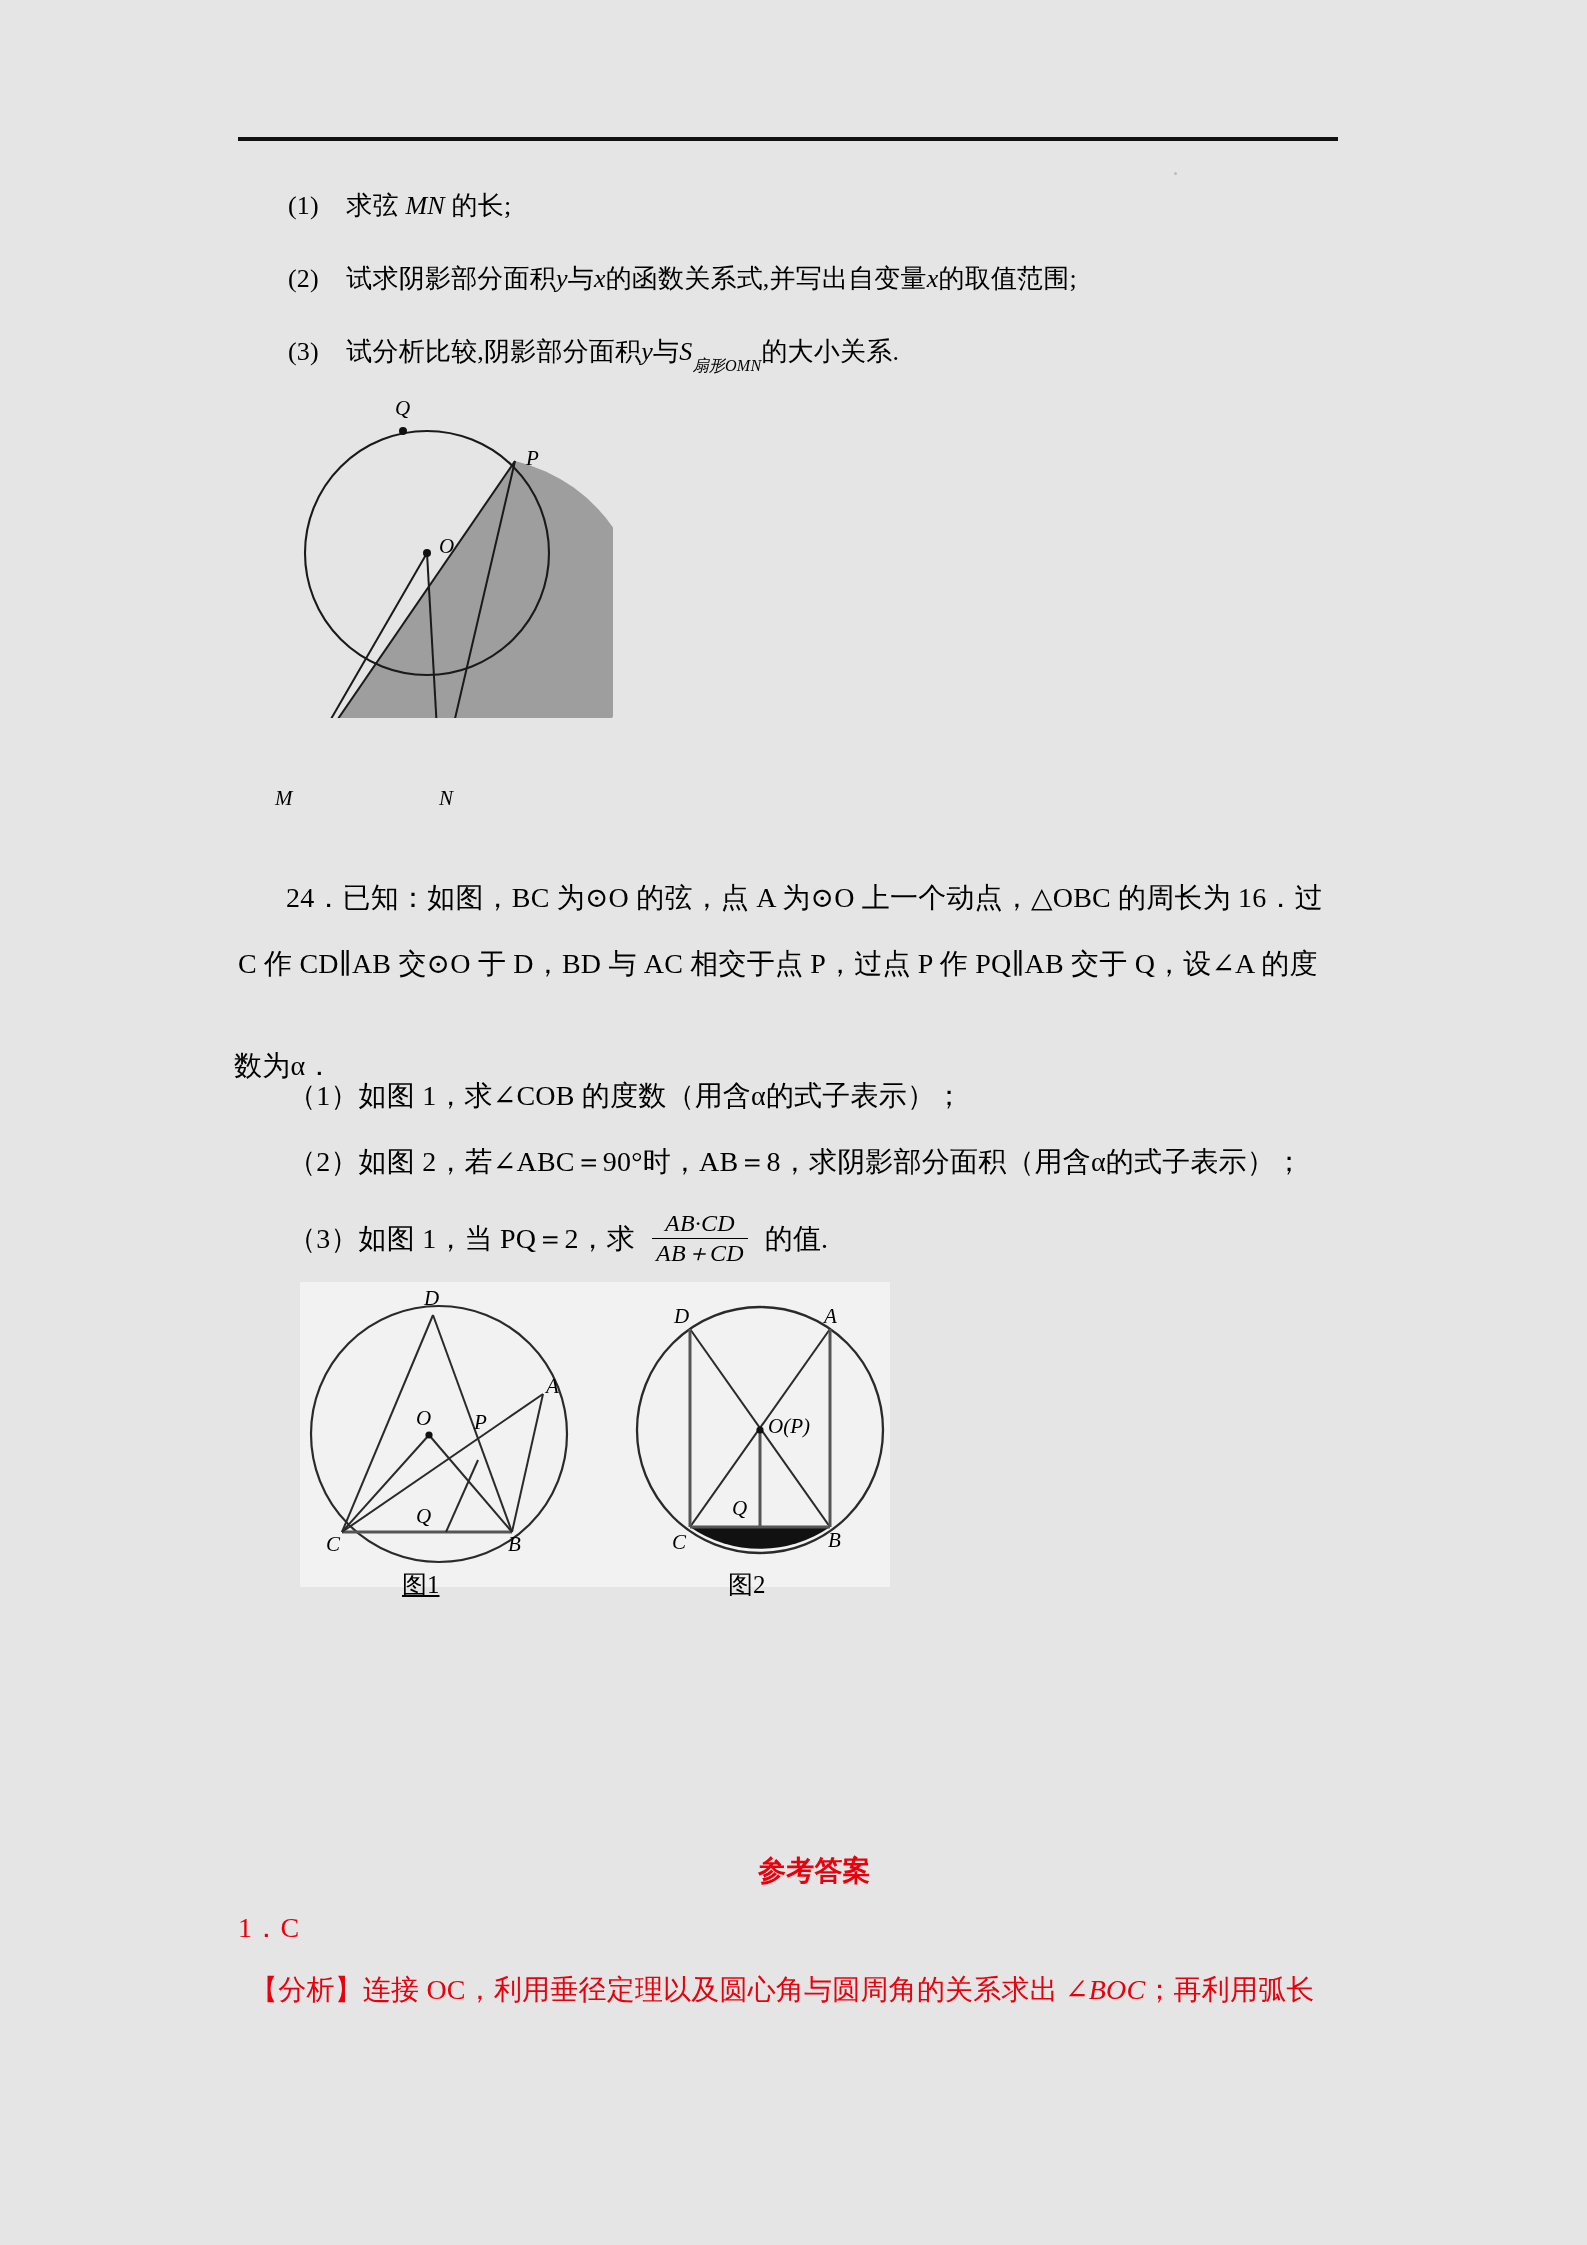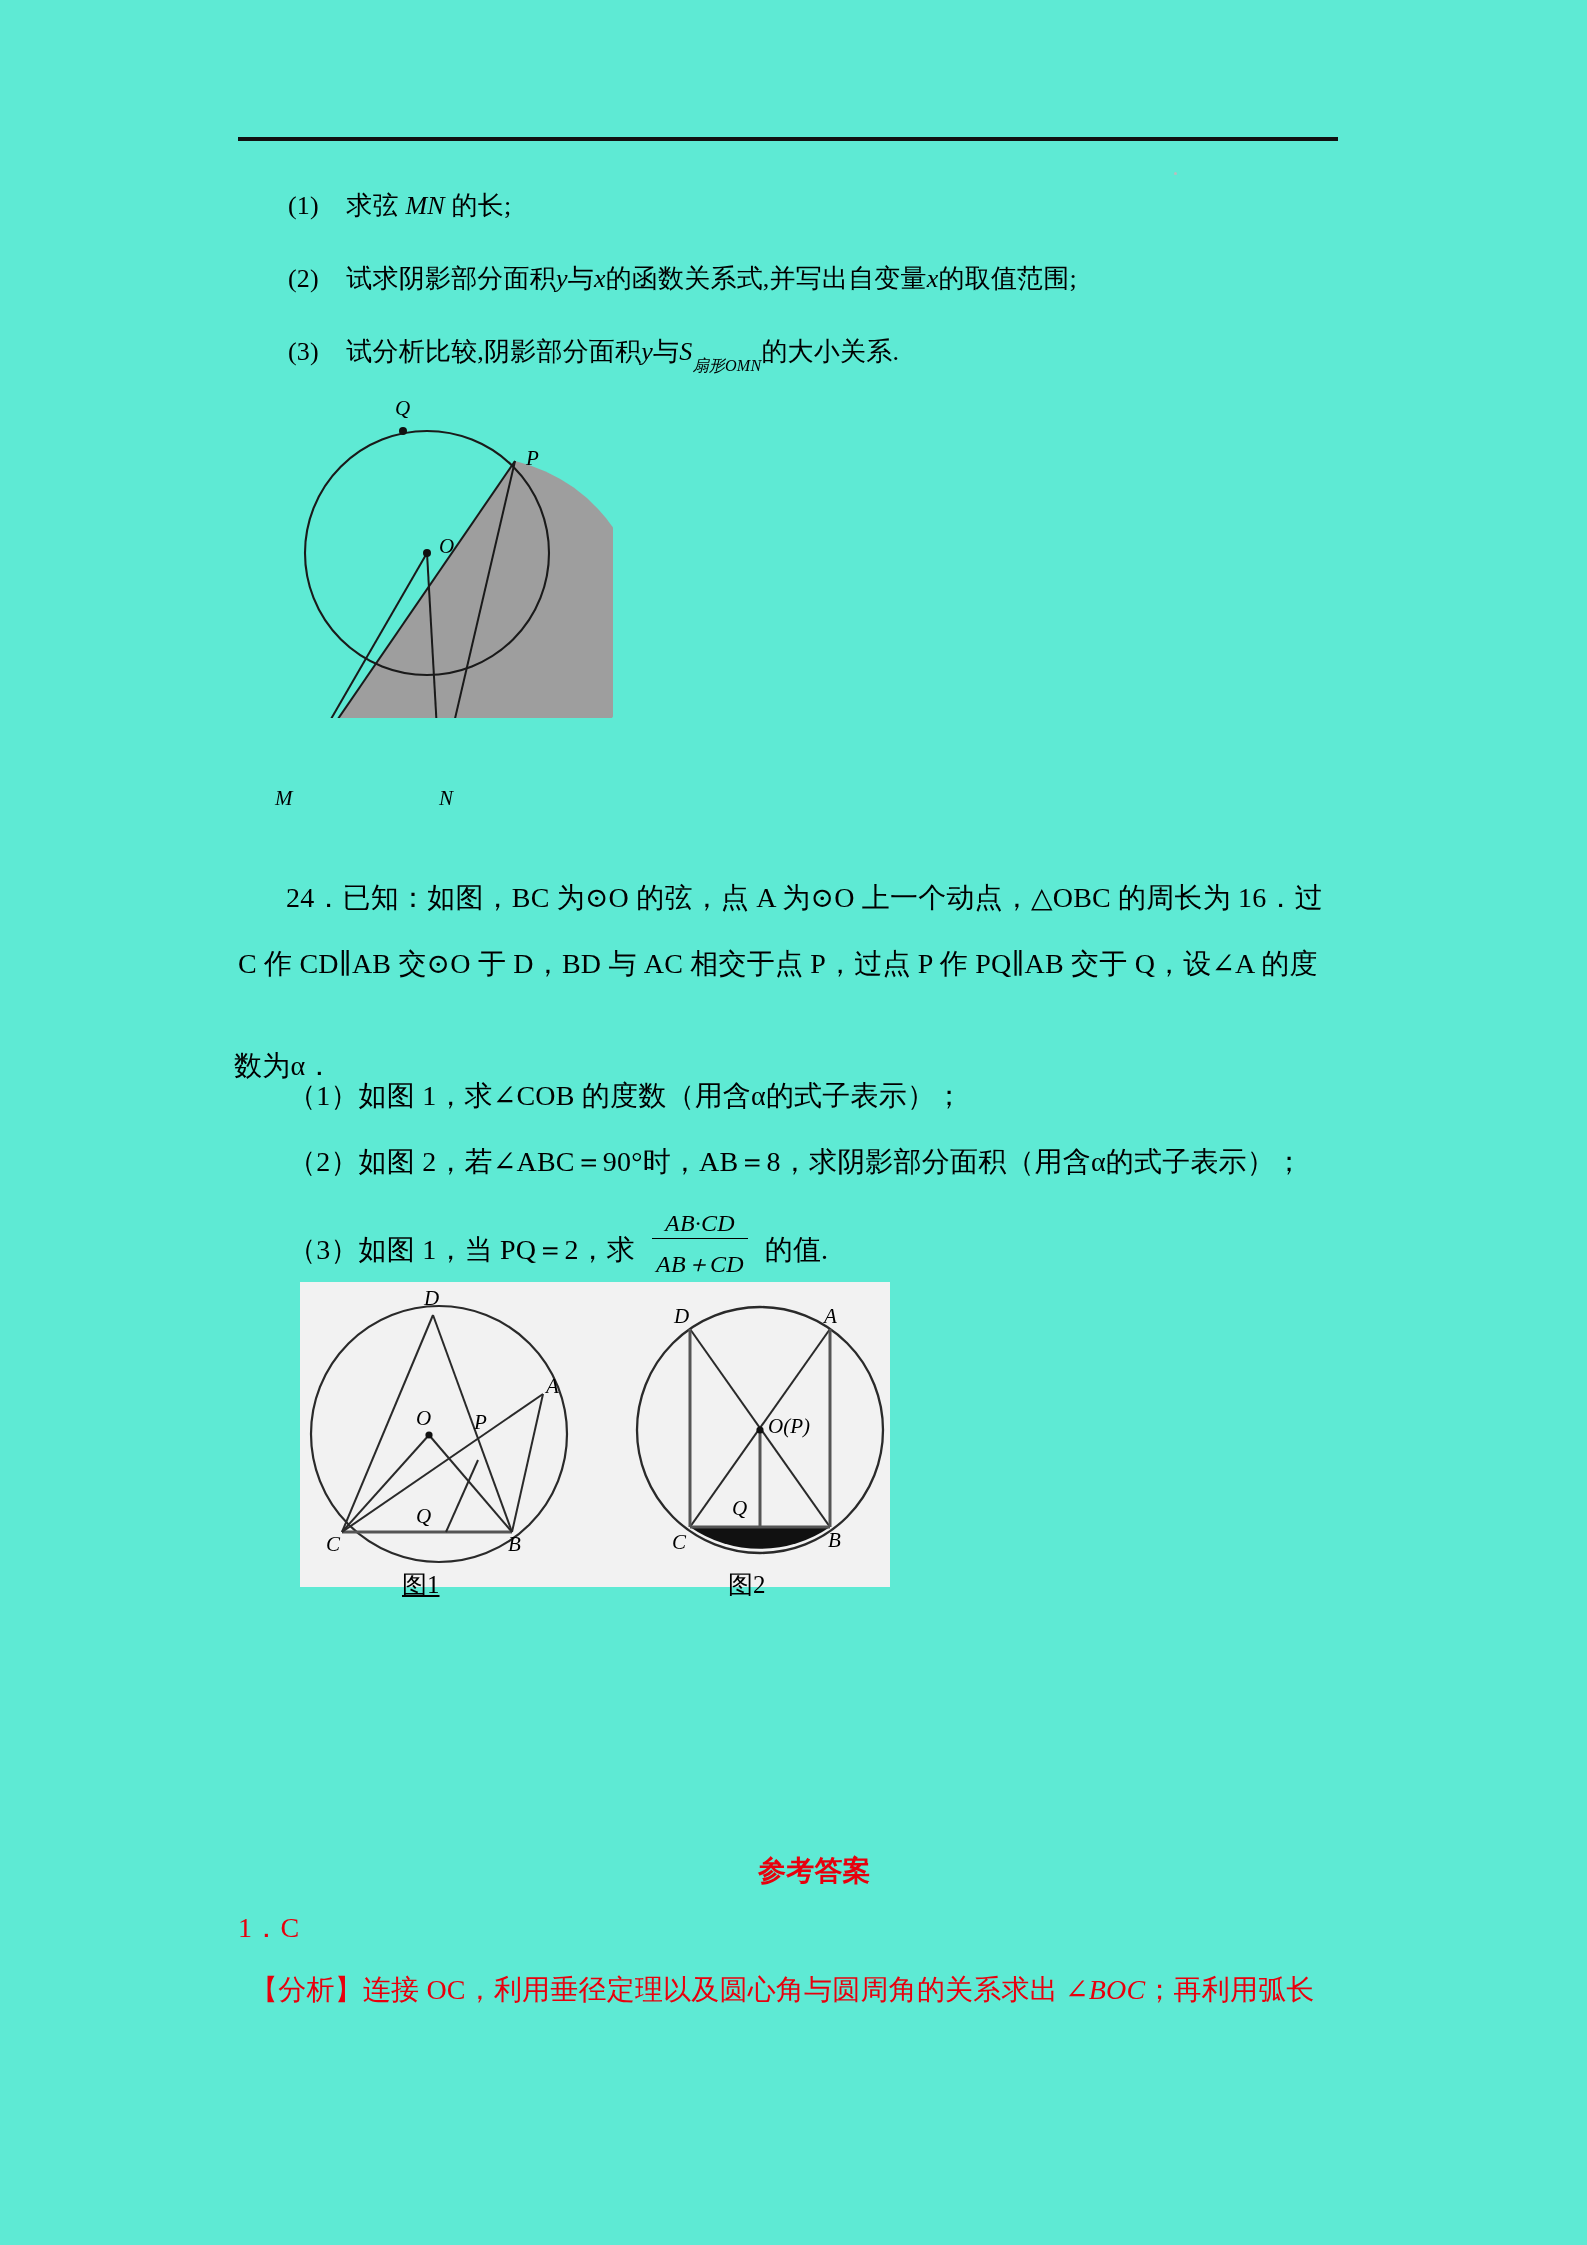--- a/index.html
+++ b/index.html
@@ -11,21 +11,21 @@
     width: 1587px;
     height: 2245px;
     position: relative;
     font-family: "Liberation Serif", "DejaVu Serif", serif;
     color: #000000;
     overflow: hidden;
   }
   .page {
     position: absolute;
     inset: 0;
-    background: #5eead4;
+    background: #e5e5e5;
   }
 
   
   .top-rule {
     position: absolute;
     left: 238px;
     top: 137px;
     width: 1100px;
     height: 4px;
     background: #111111;
@@ -65,21 +65,21 @@
     vertical-align: middle;
     text-align: center;
     font-style: italic;
     font-size: 24px;
     line-height: 1.15;
     position: relative;
     top: -2px;
     margin: 0 17px;
   }
   .frac .num { display: block; padding: 0 4px; }
-  .frac .den { display: block; border-top: 1.6px solid #000; padding: 12px 4px; }
+  .frac .den { display: block; border-top: 1.6px solid #000; padding: 1px 4px; }
 
   
   .red { color: #e8000d; }
 
   
   .fig { position: absolute; }
   .fig svg { display: block; }
   .fig-caption {
     position: absolute;
     font-size: 25px;

